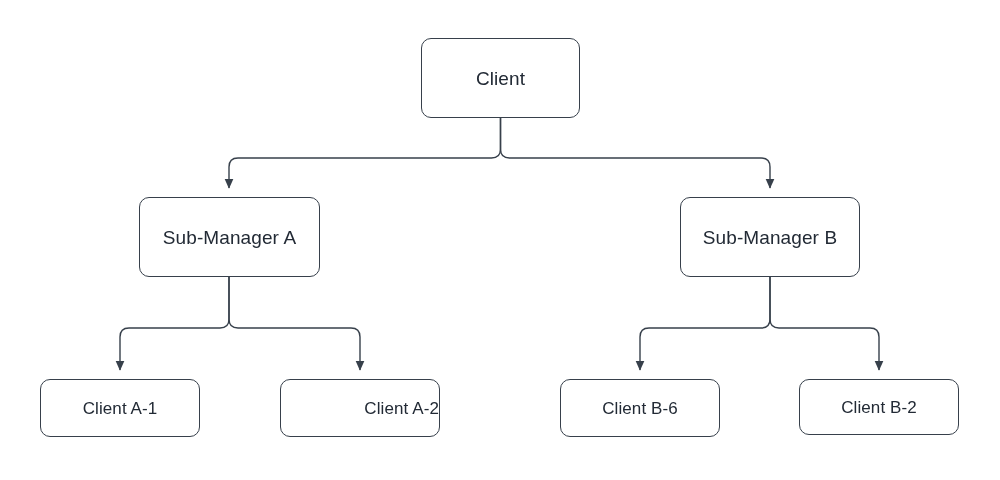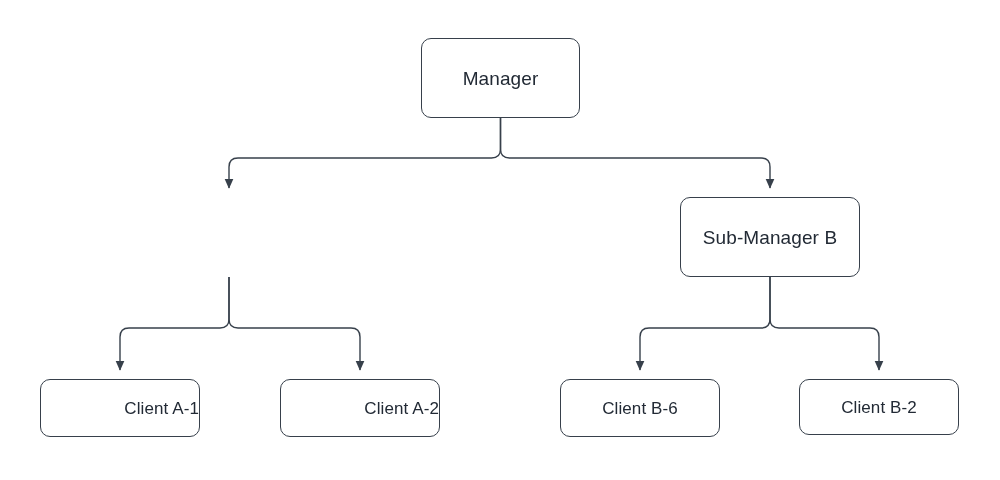--- a/index.html
+++ b/index.html
@@ -71,29 +71,32 @@
 
       <path d="M 229 277 L 229 319 Q 229 328 238 328 L 351 328 Q 360 328 360 337 L 360 370" marker-end="url(#arrow)"></path>
 
       <path d="M 770 277 L 770 319 Q 770 328 761 328 L 649 328 Q 640 328 640 337 L 640 370" marker-end="url(#arrow)"></path>
 
       <path d="M 770 277 L 770 319 Q 770 328 779 328 L 870 328 Q 879 328 879 337 L 879 370" marker-end="url(#arrow)"></path>
     </g>
   </svg>
 
   <div class="node lvl0" style="left: 421px; top: 38px; width: 159px; height: 80px; font-size: 19px; background: rgb(255, 255, 255); border-color: rgb(55, 64, 75); border-width: 1.4px; border-radius: 10px; color: rgb(34, 42, 53);">
-    <span class="node-label">Manager</span>
+    <span class="node-label">Client</span>
   </div>
 
+  <div class="node lvl1" style="left: 139px; top: 197px; width: 181px; height: 80px; font-size: 19px; background: rgb(255, 255, 255); border-color: rgb(55, 64, 75); border-width: 1.4px; border-radius: 10px; color: rgb(34, 42, 53);">
+    <span class="node-label">Sub-Manager A</span>
+  </div>
 
   <div class="node lvl1" style="left: 680px; top: 197px; width: 180px; height: 80px; font-size: 19px; background: rgb(255, 255, 255); border-color: rgb(55, 64, 75); border-width: 1.4px; border-radius: 10px; color: rgb(34, 42, 53);">
     <span class="node-label">Sub-Manager B</span>
   </div>
 
-  <div class="node lvl2" style="left: 40px; top: 379px; width: 160px; height: 58px; font-size: 17px; background: rgb(255, 255, 255); border-color: rgb(55, 64, 75); border-width: 1.4px; border-radius: 10px; color: rgb(34, 42, 53); justify-content: flex-end;">
+  <div class="node lvl2" style="left: 40px; top: 379px; width: 160px; height: 58px; font-size: 17px; background: rgb(255, 255, 255); border-color: rgb(55, 64, 75); border-width: 1.4px; border-radius: 10px; color: rgb(34, 42, 53);">
     <span class="node-label">Client A-1</span>
   </div>
 
   <div class="node lvl2" style="left: 280px; top: 379px; width: 160px; height: 58px; font-size: 17px; background: rgb(255, 255, 255); border-color: rgb(55, 64, 75); border-width: 1.4px; border-radius: 10px; color: rgb(34, 42, 53); justify-content: flex-end;">
     <span class="node-label">Client A-2</span>
   </div>
 
   <div class="node lvl2" style="left: 560px; top: 379px; width: 160px; height: 58px; font-size: 17px; background: rgb(255, 255, 255); border-color: rgb(55, 64, 75); border-width: 1.4px; border-radius: 10px; color: rgb(34, 42, 53);">
     <span class="node-label">Client B-6</span>
   </div>

